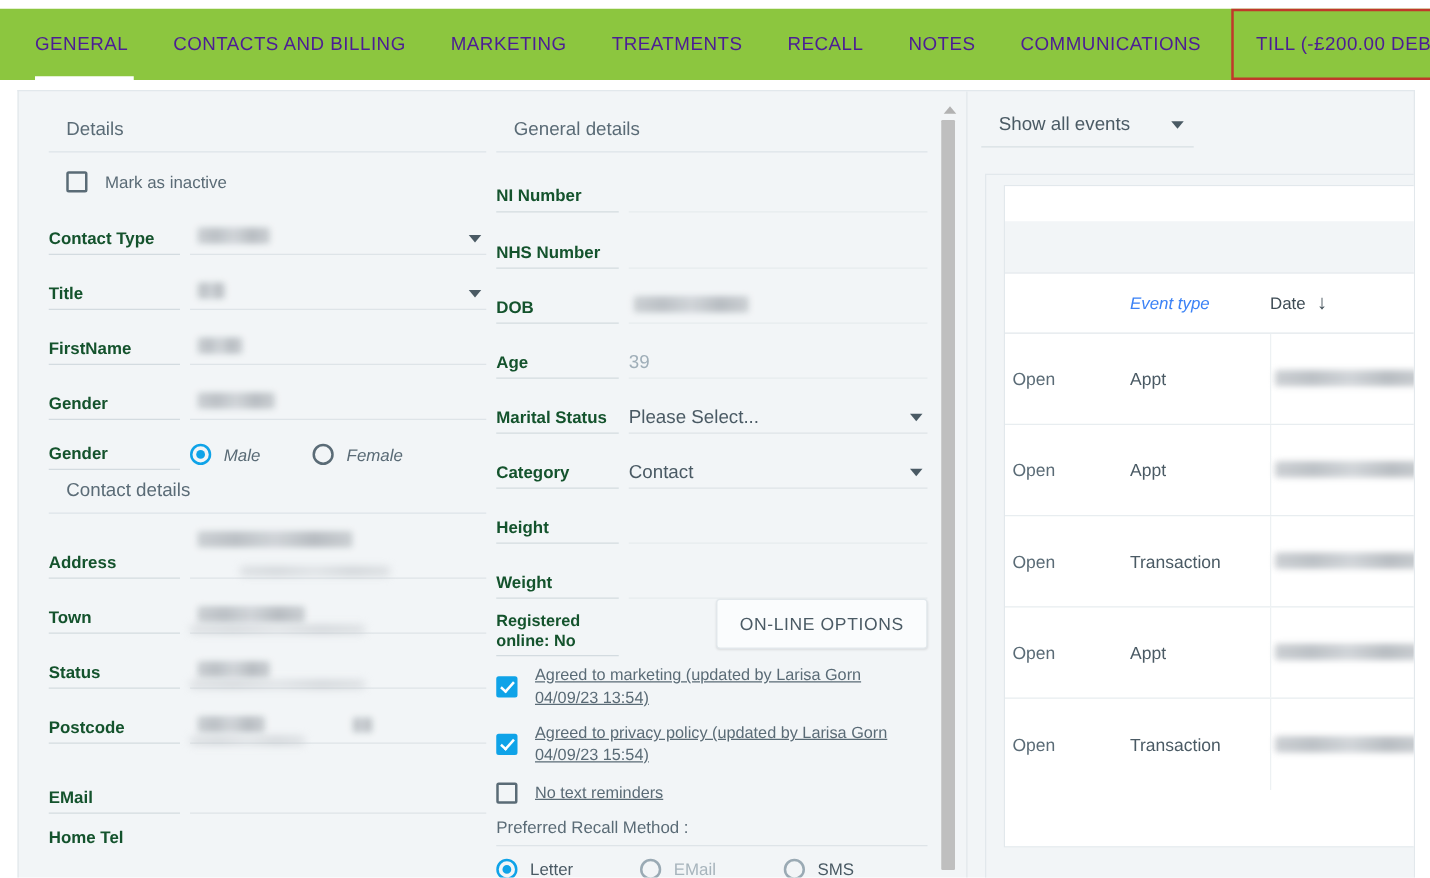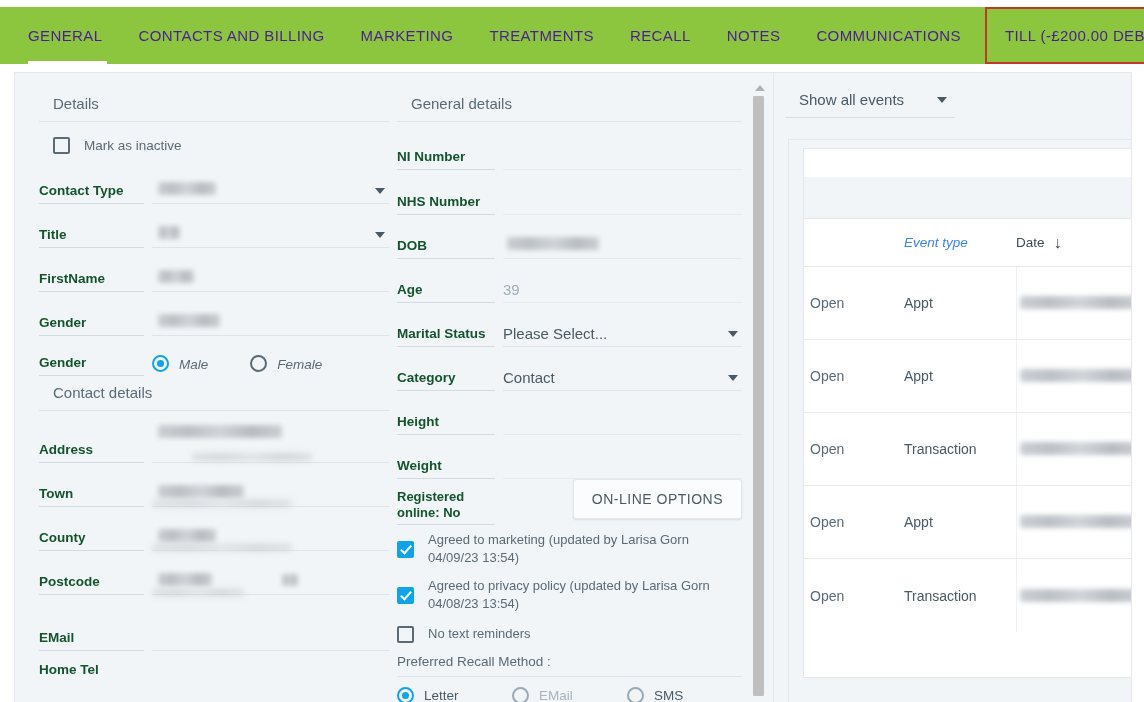--- a/index.html
+++ b/index.html
@@ -127,21 +127,21 @@
     position: relative;
   }
   .cbox.checked::after {
     content: "";
     position: absolute; left: 4px; top: 0px;
     width: 4px; height: 9px;
     border: solid #ffffff; border-width: 0 2px 2px 0;
     transform: rotate(42deg);
   }
   .cb-label { font-size: 13.5px; color: #5A6B76; line-height: 17px; }
-  .cb-label.small { font-size: 13px; line-height: 18px; }
+  .cb-label.small { font-size: 13px; line-height: 18px; text-decoration: underline; }
 
   .radio {
     width: 17px; height: 17px; flex: 0 0 17px;
     border: 2px solid #5A6B76; border-radius: 50%;
     margin-right: 10px; position: relative;
   }
   .radio.sel { border-color: #0FA3E8; }
   .radio.sel::after {
     content: ""; position: absolute;
     left: 3px; top: 3px; width: 7px; height: 7px;
@@ -361,21 +361,21 @@
 
       <div class="frow">
         <div class="flabel">Town</div>
         <div class="fval">
           <span class="blur" style="left:6px;width:86px;"></span>
           <span class="blur light" style="left:0px;bottom:-1px;width:140px;height:7px;"></span>
         </div>
       </div>
 
       <div class="frow">
-        <div class="flabel">County</div>
+        <div class="flabel">Status</div>
         <div class="fval">
           <span class="blur" style="left:6px;width:58px;"></span>
           <span class="blur light" style="left:0px;bottom:-1px;width:140px;height:7px;"></span>
         </div>
       </div>
 
       <div class="frow">
         <div class="flabel">Postcode</div>
         <div class="fval">
           <span class="blur" style="left:6px;width:54px;"></span>
@@ -455,21 +455,21 @@
         <button class="btn-online" style="top:0px;">ON-LINE OPTIONS</button>
       </div>
 
       <div class="cbrow">
         <div class="cbox checked"></div>
         <div class="cb-label small" style="max-width:290px;">Agreed to marketing (updated by Larisa Gorn 04/09/23 13:54)</div>
       </div>
 
       <div class="cbrow">
         <div class="cbox checked"></div>
-        <div class="cb-label small" style="max-width:300px;">Agreed to privacy policy (updated by Larisa Gorn 04/08/23 13:54)</div>
+        <div class="cb-label small" style="max-width:300px;">Agreed to privacy policy (updated by Larisa Gorn 04/09/23 15:54)</div>
       </div>
 
       <div class="cbrow" style="padding-top:8px;">
         <div class="cbox"></div>
         <div class="cb-label small">No text reminders</div>
       </div>
 
       <div class="recall-title">Preferred Recall Method :</div>
 
       <div class="recall-opts">

